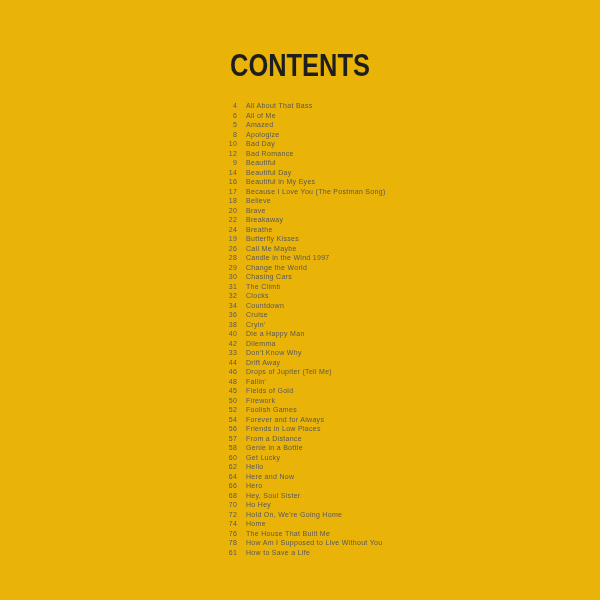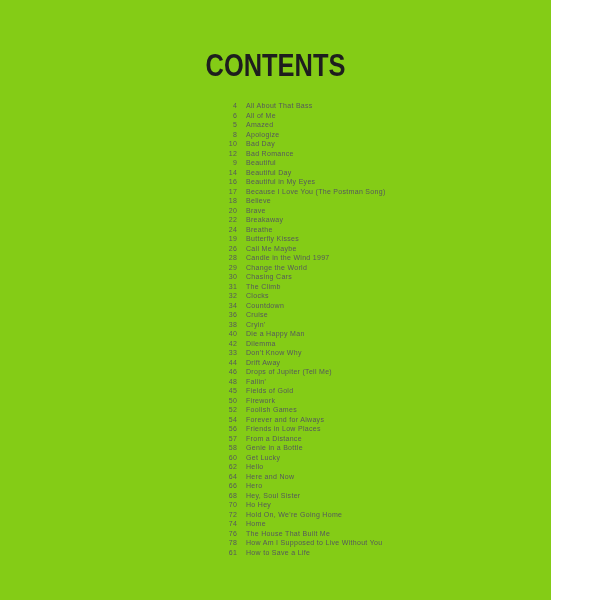--- a/index.html
+++ b/index.html
@@ -2,23 +2,23 @@
 <html><head>
 <meta charset="utf-8">
 <style>
   html, body {
     margin: 0;
     padding: 0;
     background: #ffffff;
   }
   .page {
     position: relative;
-    width: 551px;
+    width: 600px;
     height: 600px;
-    background: #84cc16;
+    background: #eab308;
     overflow: hidden;
     font-family: "Liberation Sans", sans-serif;
   }
   .contents-title {
     position: absolute;
     top: 48px;
     left: 0;
     width: 100%;
     text-align: center;
     font-family: "Liberation Sans", sans-serif;

